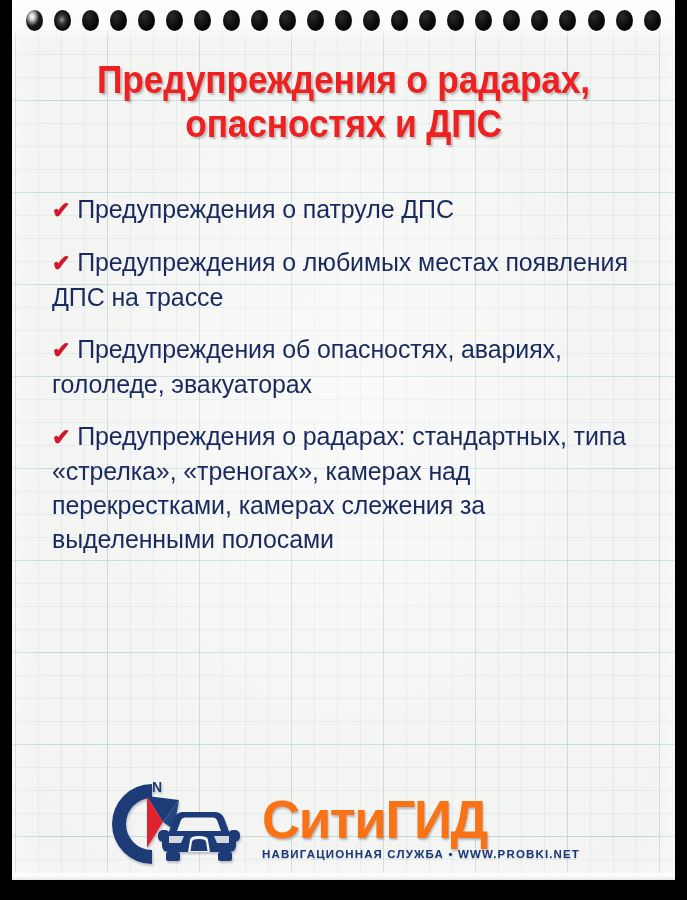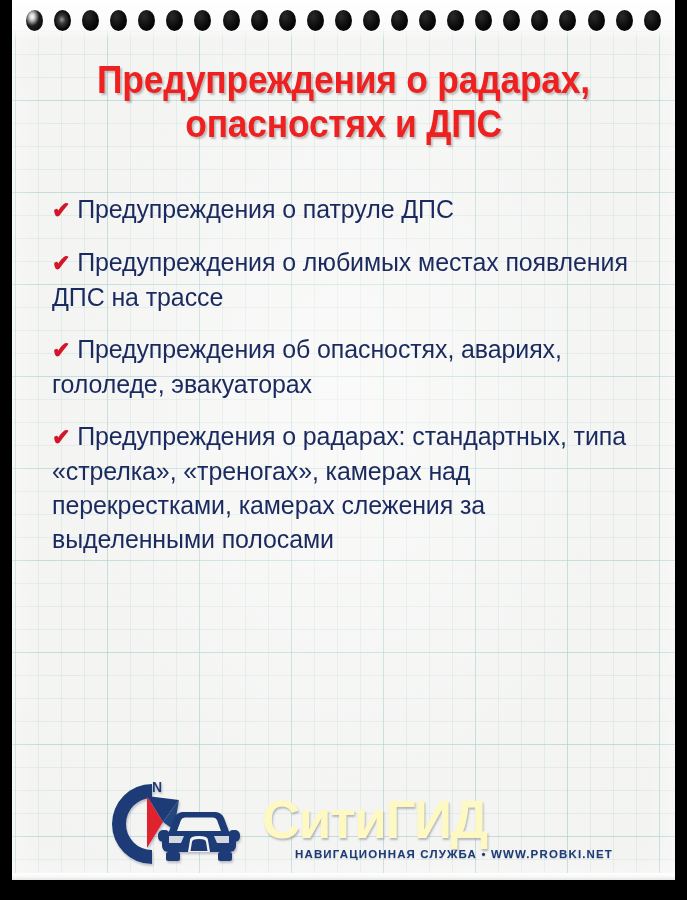--- a/index.html
+++ b/index.html
@@ -151,39 +151,38 @@
     flex: 0 0 auto;
     position: relative;
   }
   #logo-words {
     flex: 1 1 auto;
     padding-left: 2px;
     position: relative;
     top: 2px;
   }
   #brand {
-    color: #fef9c3;
+    color: #f97316;
     font-family: "Liberation Sans", sans-serif;
     font-weight: bold;
     font-size: 53px;
     line-height: 54px;
     letter-spacing: -1.5px;
     text-shadow: 1px 2px 2px rgba(120,125,135,0.5);
     white-space: nowrap;
   }
   #tagline {
     color: #1b3a77;
     font-family: "Liberation Sans", sans-serif;
     font-weight: bold;
     font-size: 11.5px;
     letter-spacing: 1.15px;
     margin-top: 1px;
     white-space: nowrap;
     text-shadow: 0 1px 1px rgba(160,165,175,0.5);
-    margin-left: 33px;
   }
 </style>
 </head>
 <body>
 
 <div id="poster">
 
   <div id="sheet">
     <div id="sheet-sheen"></div>
     <div id="sheet-bottom-edge"></div>

